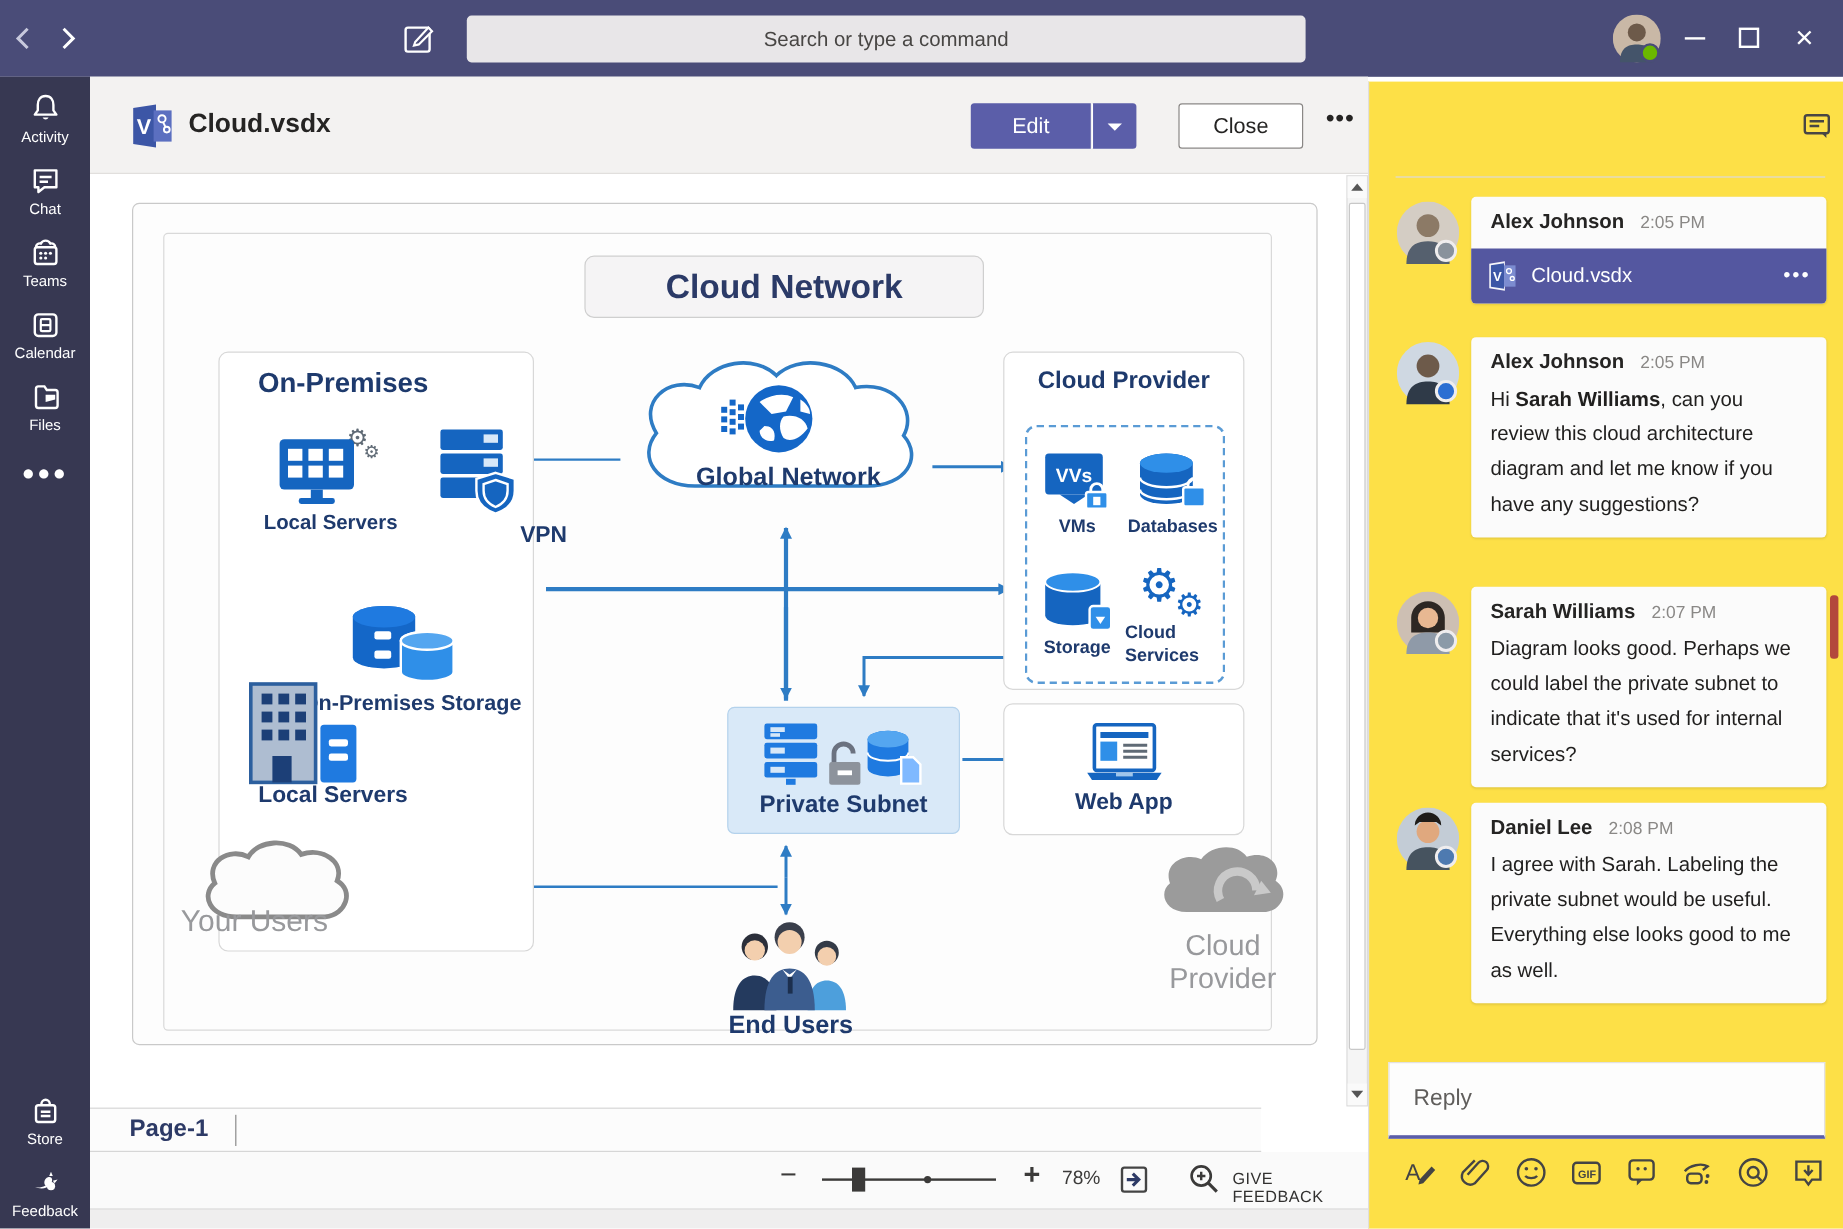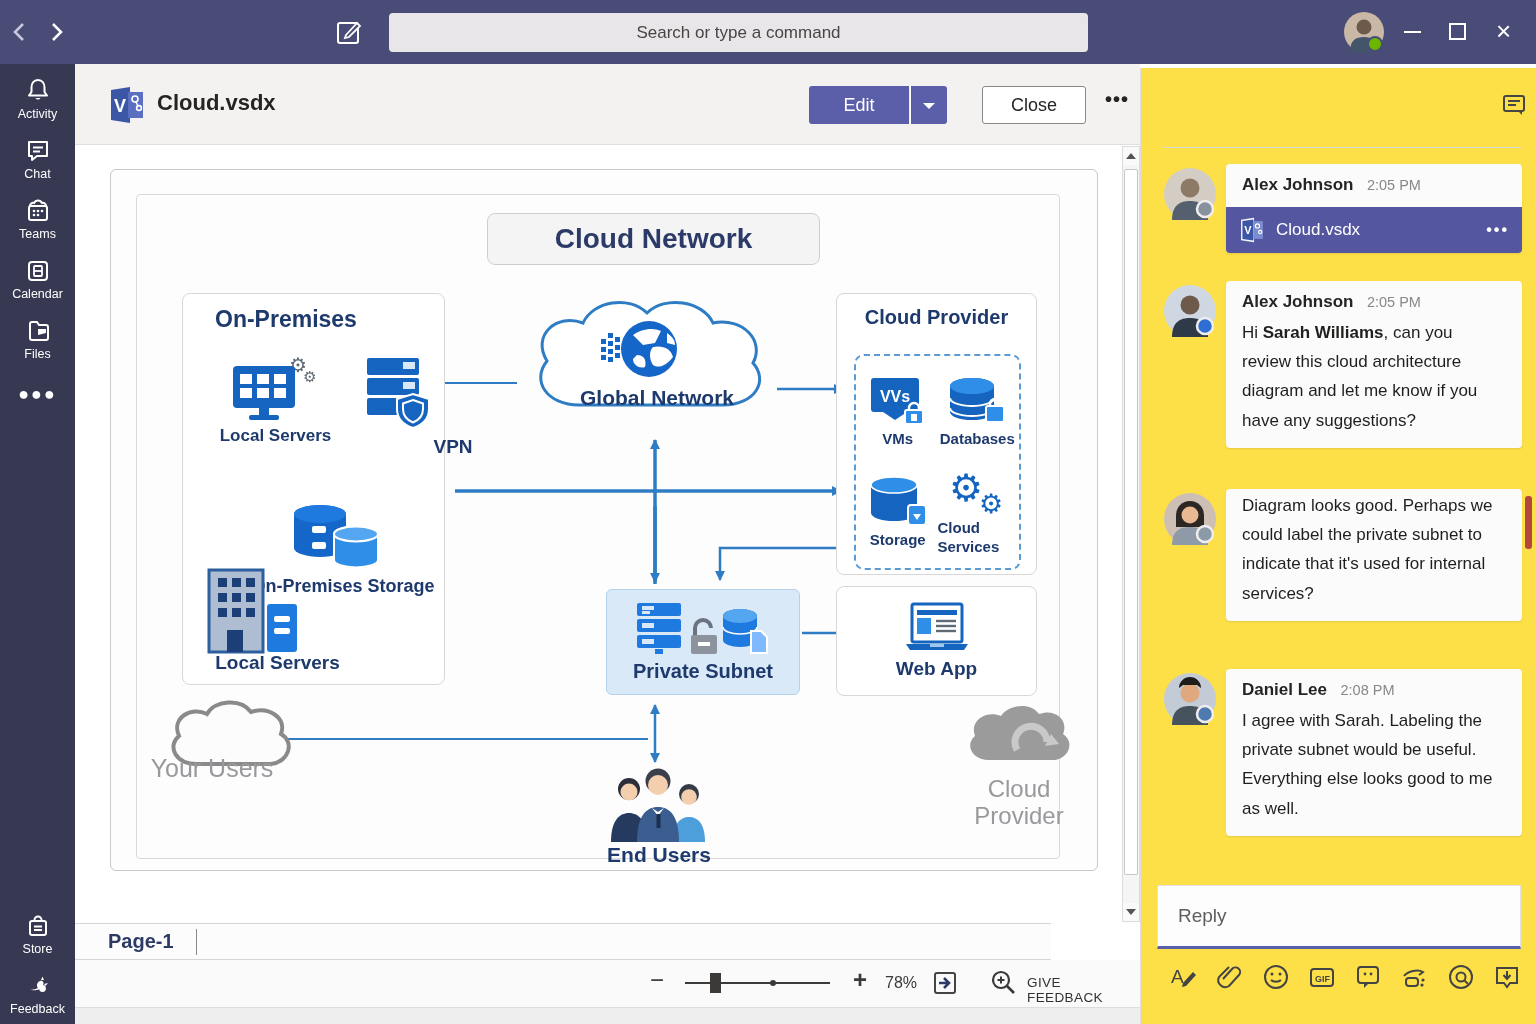--- a/index.html
+++ b/index.html
@@ -36,21 +36,21 @@
   .btn-caret::after { content:""; position:absolute; left:12px; top:17px; border:6px solid transparent; border-top-color:#fff; }
   .btn-close { position:absolute; left:907px; top:22px; width:104px; height:38px; background:#fff; color:#252423; font-size:18px; border:1px solid #8a8886; border-radius:3px; cursor:pointer; }
   .hdr-more { position:absolute; left:1030px; top:24px; font-size:20px; font-weight:700; color:#252423; letter-spacing:1px; cursor:pointer; }
 
   
   .canvas { position:absolute; left:0; top:82px; width:1065px; height:777px; background:#fff; }
   .frame-outer { position:absolute; left:35px; top:23px; width:988px; height:702px; border:1px solid #c9c9c9; border-radius:6px; background:#fdfdfd; }
   .frame-inner { position:absolute; left:61px; top:48px; width:924px; height:665px; border:1px solid #d9d9d9; border-radius:4px; }
   .dg-titlebox { position:absolute; left:412px; top:67px; width:333px; height:52px; background:#f5f4f5; border:1px solid #cfcfcf; border-radius:8px; display:flex; align-items:center; justify-content:center; font-size:28px; font-weight:600; color:#2b3a67; }
   .box { position:absolute; background:#fff; border:1px solid #d8d8d8; border-radius:8px; }
-  .onprem { left:107px; top:147px; width:263px; height:392px; }
+  .onprem { left:107px; top:147px; width:263px; height:500px; }
   .onprem-title { position:absolute; left:32px; top:12px; font-size:23px; font-weight:700; color:#1e3a6d; }
   .provider { left:761px; top:147px; width:201px; height:282px; }
   .provider-title { position:absolute; width:100%; text-align:center; top:12px; font-size:20px; font-weight:700; color:#1e3a6d; }
   .dashedbox { position:absolute; left:17px; top:60px; width:167px; height:216px; border:2px dashed #5a9bd5; border-radius:10px; display:grid; grid-template-columns:1fr 1fr; grid-template-rows:1fr 1fr; padding:6px 2px; }
   .cell { display:flex; flex-direction:column; align-items:center; justify-content:center; gap:2px; }
   .cell .clabel { font-size:15px; color:#1e3a6d; font-weight:600; line-height:1.25; }
   .webapp { left:761px; top:440px; width:201px; height:110px; display:flex; flex-direction:column; align-items:center; justify-content:center; gap:4px; }
   .subnet { position:absolute; left:531px; top:443px; width:194px; height:106px; background:#d9e9f8; border:1px solid #b4d2ec; border-radius:6px; display:flex; flex-direction:column; align-items:center; justify-content:center; }
   .subnet-icons { display:flex; align-items:flex-end; gap:2px; }
   .dlabel { font-size:17px; color:#1e3a6d; font-weight:600; text-align:center; }
@@ -537,20 +537,24 @@
 
     <div class="msg" style="top:421px">
       <svg class="avatar" viewBox="0 0 52 52">
         <circle cx="26" cy="26" r="26" fill="#cdbfb3"></circle>
         <path d="M12 22 a14 14 0 0 1 28 0 v12 h-28 Z" fill="#2d2723"></path>
         <circle cx="26" cy="22" r="8.5" fill="#e8b892"></circle>
         <path d="M8 52 C8 38 16 34 26 34 C36 34 44 38 44 52 Z" fill="#8f9aa8"></path>
         <circle cx="41" cy="41" r="8" fill="#8b9aa8" stroke="#efedee" stroke-width="2.5"></circle>
       </svg>
       <div class="card" style="top:0">
+        <div class="card-head">
+          <span class="mname">Sarah Williams</span>
+          <span class="mtime">2:07 PM</span>
+        </div>
         <div class="mbody">Diagram looks good. Perhaps we could label the private subnet to indicate that it's used for internal services?</div>
       </div>
     </div>
 
     <div class="msg" style="top:601px">
       <svg class="avatar" viewBox="0 0 52 52">
         <circle cx="26" cy="26" r="26" fill="#c3ccd6"></circle>
         <circle cx="26" cy="20" r="9.5" fill="#e0a87e"></circle>
         <path d="M15 15 a11 11 0 0 1 22 0 l-4 -3 l-14 0 Z" fill="#1f1c19"></path>
         <path d="M8 52 C8 37 16 33 26 33 C36 33 44 37 44 52 Z" fill="#46535f"></path>

